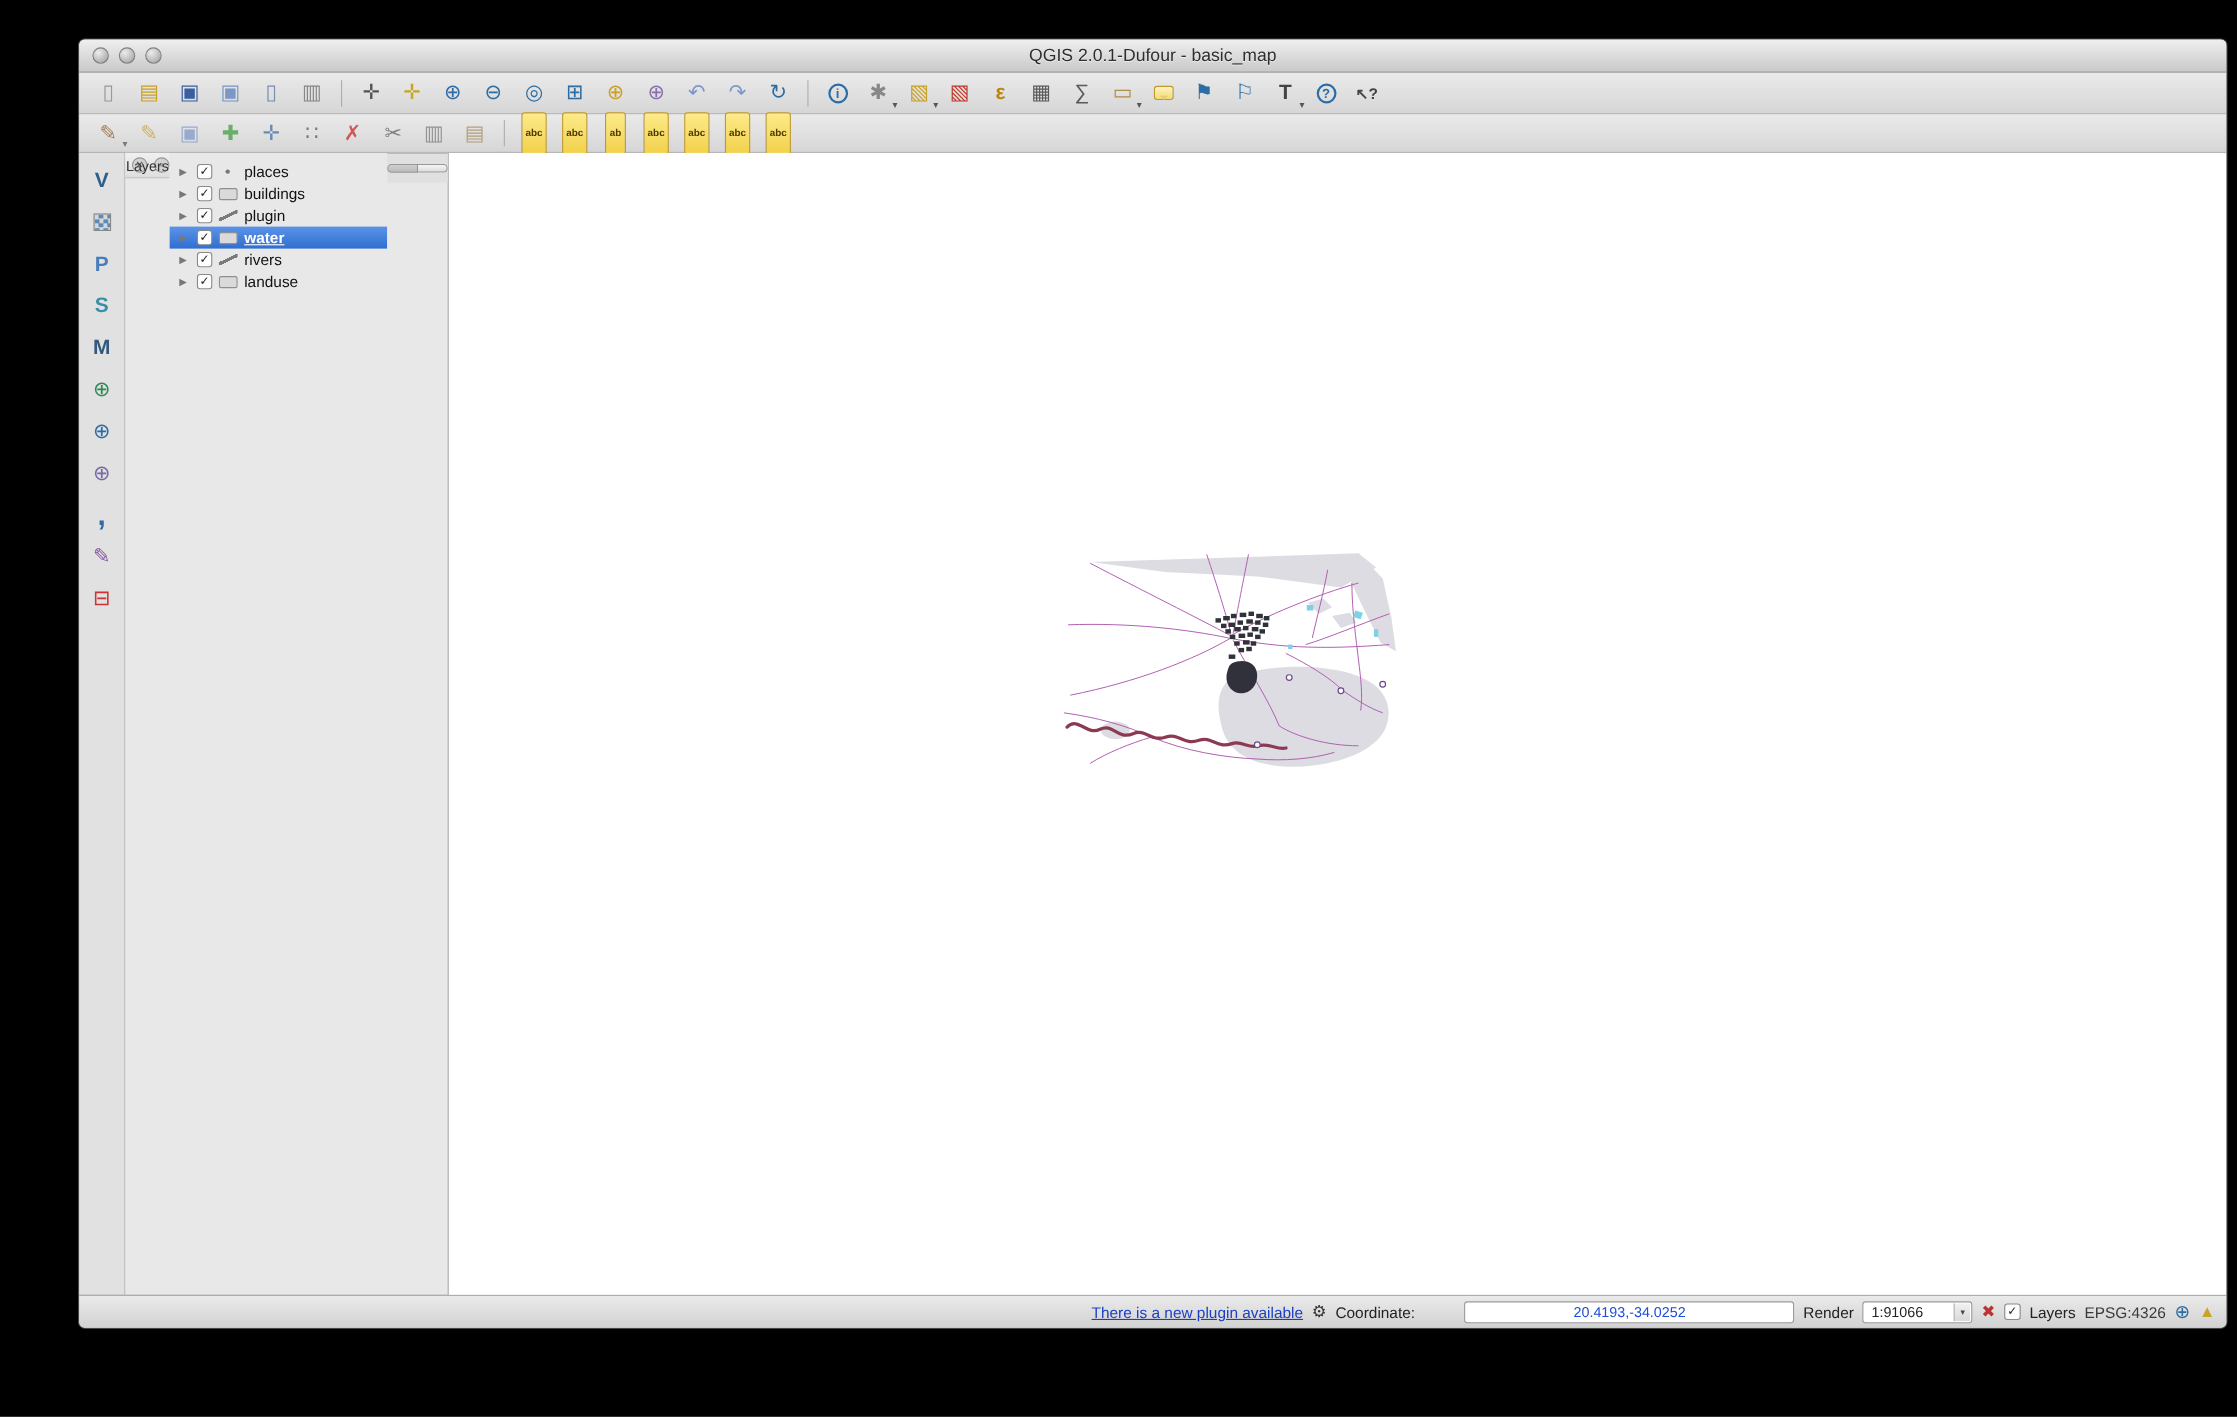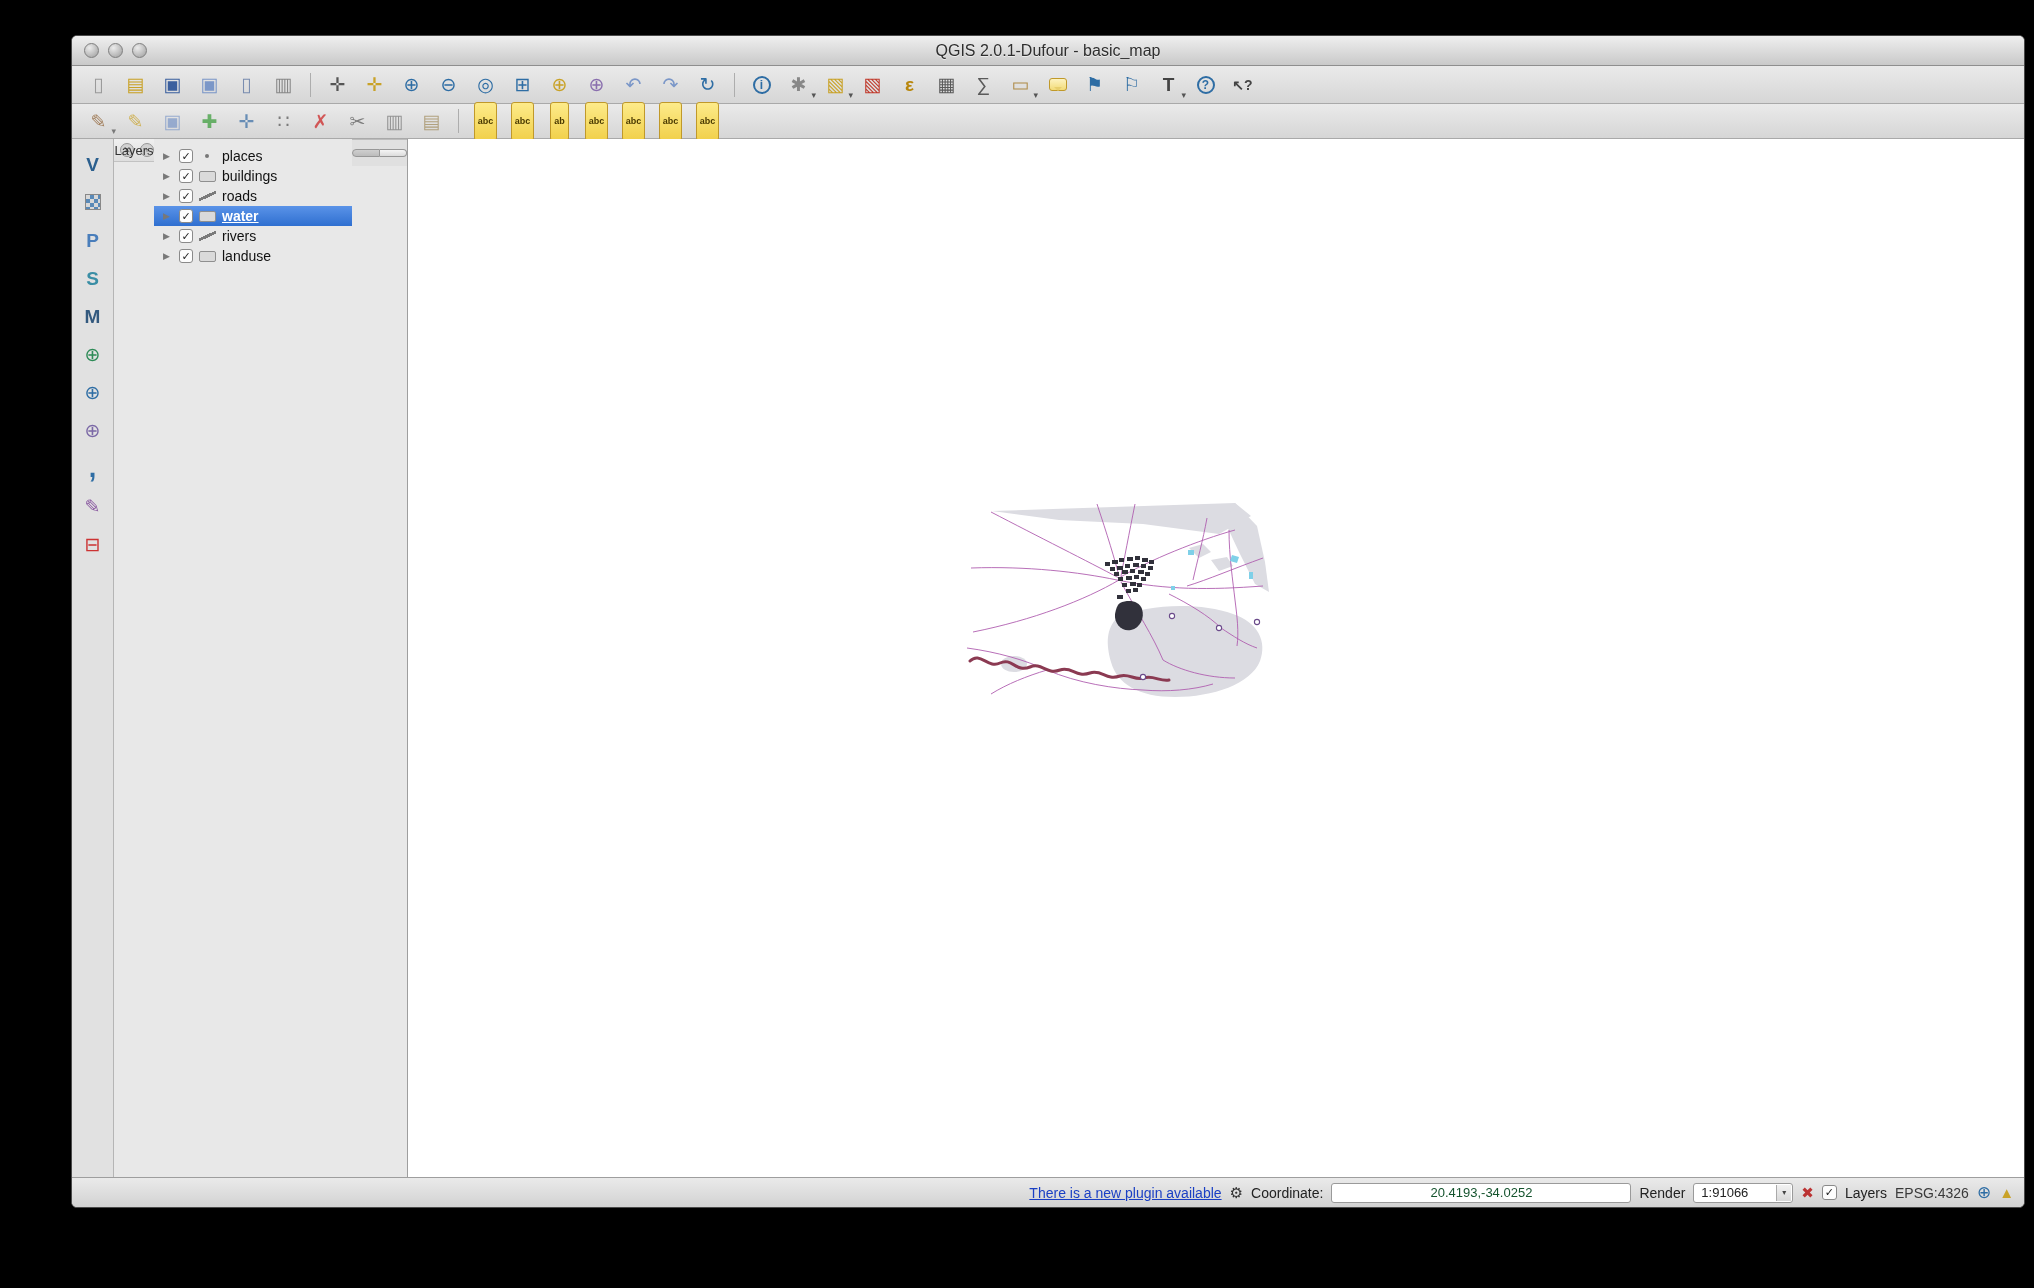--- a/index.html
+++ b/index.html
@@ -141,21 +141,21 @@
   }
   .sb-spacer{flex:1;}
   .sb-link{color:#1a3fc4;text-decoration:underline;font-size:14px;text-align:right;}
   .sb-icon{font-size:15px;line-height:1;}
   .sb-icon.i-plug::before{content:"⚙";color:#333;}
   .sb-icon.i-stop::before{content:"✖";color:#bb3333;}
   .sb-icon.i-crs::before{content:"⊕";color:#2e6da4;font-size:17px;}
   .sb-icon.i-log::before{content:"▲";color:#c9a227;}
   .sb-input{
     width:300px;height:20px;border:1px solid #9a9a9a;border-radius:3px;background:#fff;
-    text-align:center;font-size:13px;font-family:"Liberation Sans",sans-serif;color:#14532d;
+    text-align:center;font-size:13px;font-family:"Liberation Sans",sans-serif;color:#1d4ed8;margin-left:37px;
   }
   .sb-combo{
     width:100px;height:20px;border:1px solid #9a9a9a;border-radius:3px;background:#fff;
     display:flex;align-items:center;position:relative;padding-left:7px;font-size:13px;
   }
   .combo-arrow{
     position:absolute;right:1px;top:1px;bottom:1px;width:15px;
     background:linear-gradient(#f2f2f2,#d8d8d8);border-left:1px solid #aaa;
     display:flex;align-items:center;justify-content:center;font-size:8px;color:#444;
   }
@@ -394,21 +394,21 @@
           <div class="layer-row">
             <span class="disc"></span>
             <span class="cb"></span>
             <span class="sym sym-poly"></span>
             <span class="lbl">buildings</span>
           </div>
           <div class="layer-row">
             <span class="disc"></span>
             <span class="cb"></span>
             <span class="sym sym-line"></span>
-            <span class="lbl">roads</span>
+            <span class="lbl">plugin</span>
           </div>
           <div class="layer-row selected">
             <span class="disc"></span>
             <span class="cb"></span>
             <span class="sym sym-poly"></span>
             <span class="lbl">water</span>
           </div>
           <div class="layer-row">
             <span class="disc"></span>
             <span class="cb"></span>

